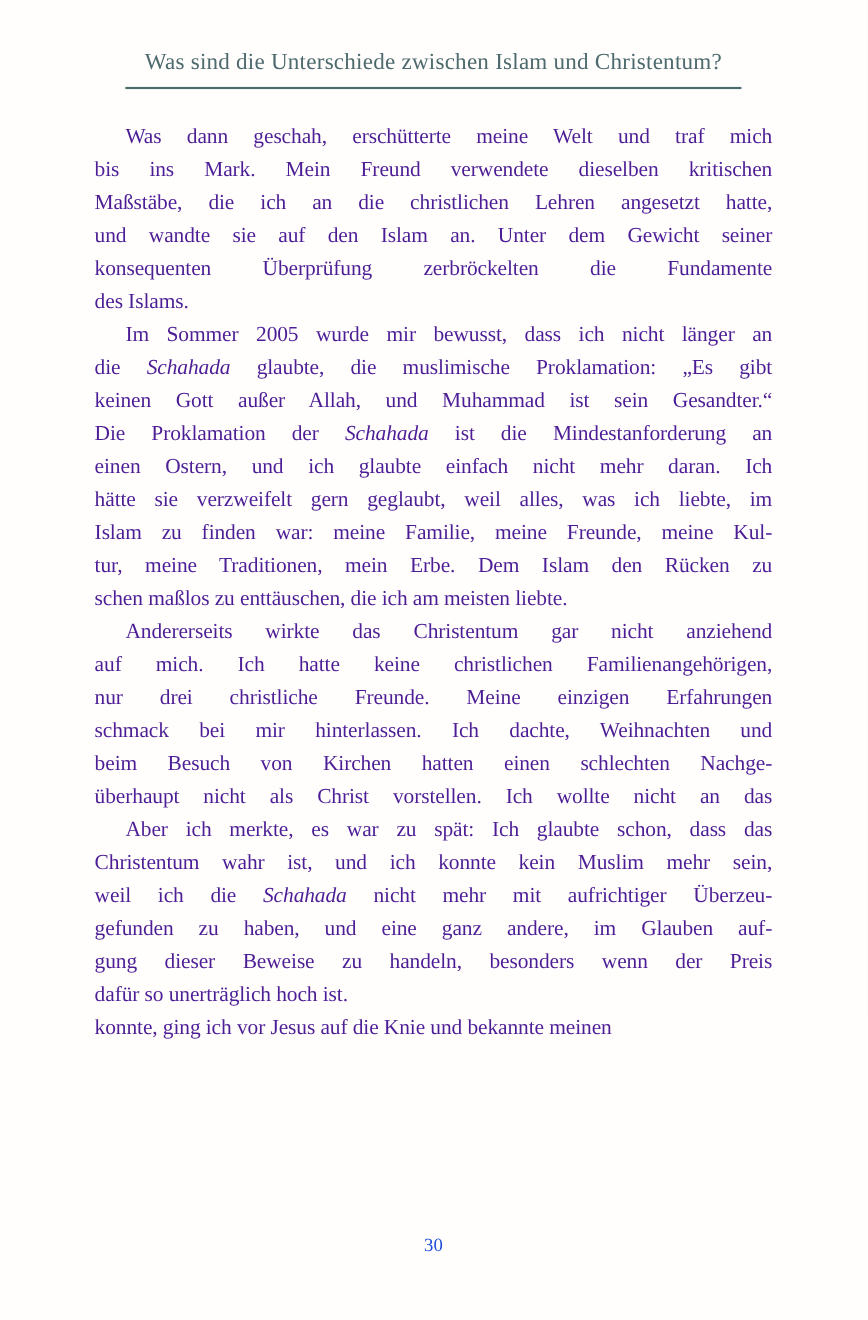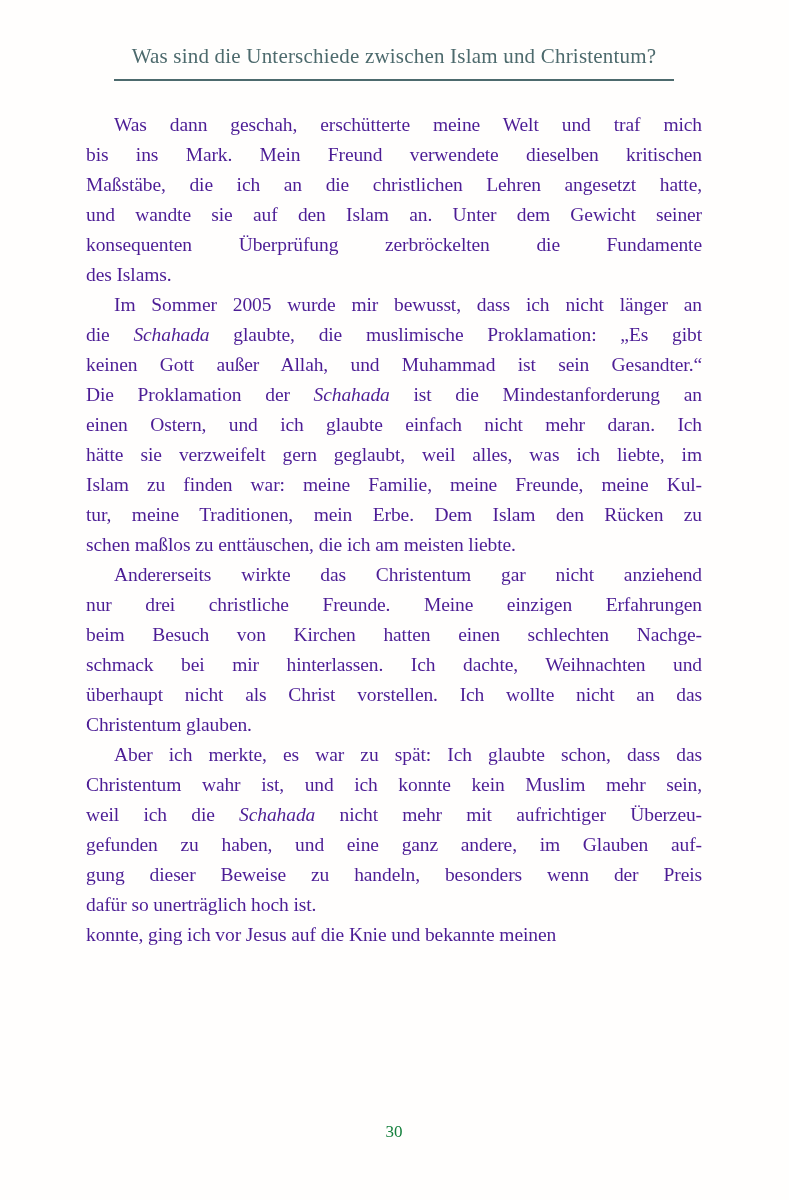--- a/index.html
+++ b/index.html
@@ -59,21 +59,21 @@
   .line i { font-style: italic; }
   .page-footer {
     position: absolute;
     top: 1122px;
     left: 86px;
     width: 616px;
     text-align: center;
   }
   .page-number {
     font-size: 17px;
-    color: #15803d;
+    color: #1d4ed8;
     text-align: center;
   }
 </style>
 </head>
 <body>
 
 <div class="page">
 
   <div class="running-header">
     <div class="header-title">Was sind die Unterschiede zwischen Islam und Christentum?</div>
@@ -95,25 +95,25 @@
         <div class="line"><span>keinen Gott außer Allah, und Muhammad ist sein Gesandter.“</span></div>
         <div class="line"><span>Die Proklamation der </span><i>Schahada</i><span> ist die Mindestanforderung an</span></div>
         <div class="line"><span>einen Ostern, und ich glaubte einfach nicht mehr daran. Ich</span></div>
         <div class="line"><span>hätte sie verzweifelt gern geglaubt, weil alles, was ich liebte, im</span></div>
         <div class="line"><span>Islam zu finden war: meine Familie, meine Freunde, meine Kul-</span></div>
         <div class="line"><span>tur, meine Traditionen, mein Erbe. Dem Islam den Rücken zu</span></div>
         <div class="line last"><span>schen maßlos zu enttäuschen, die ich am meisten liebte.</span></div>
       </div>
       <div class="para">
         <div class="line first"><span>Andererseits wirkte das Christentum gar nicht anziehend</span></div>
+        <div class="line"><span>auf mich. Ich hatte keine christlichen Familienangehörigen,</span></div>
         <div class="line"><span>nur drei christliche Freunde. Meine einzigen Erfahrungen</span></div>
+        <div class="line"><span>schmack bei mir hinterlassen. Ich dachte, Weihnachten und</span></div>
         <div class="line"><span>beim Besuch von Kirchen hatten einen schlechten Nachge-</span></div>
-        <div class="line"><span>schmack bei mir hinterlassen. Ich dachte, Weihnachten und</span></div>
         <div class="line"><span>überhaupt nicht als Christ vorstellen. Ich wollte nicht an das</span></div>
-        <div class="line last"><span>Christentum glauben.</span></div>
       </div>
       <div class="para">
         <div class="line first"><span>Aber ich merkte, es war zu spät: Ich glaubte schon, dass das</span></div>
         <div class="line"><span>Christentum wahr ist, und ich konnte kein Muslim mehr sein,</span></div>
         <div class="line"><span>weil ich die </span><i>Schahada</i><span> nicht mehr mit aufrichtiger Überzeu-</span></div>
         <div class="line"><span>gefunden zu haben, und eine ganz andere, im Glauben auf-</span></div>
         <div class="line"><span>gung dieser Beweise zu handeln, besonders wenn der Preis</span></div>
         <div class="line last"><span>dafür so unerträglich hoch ist.</span></div>
       </div>
       <div class="para">

